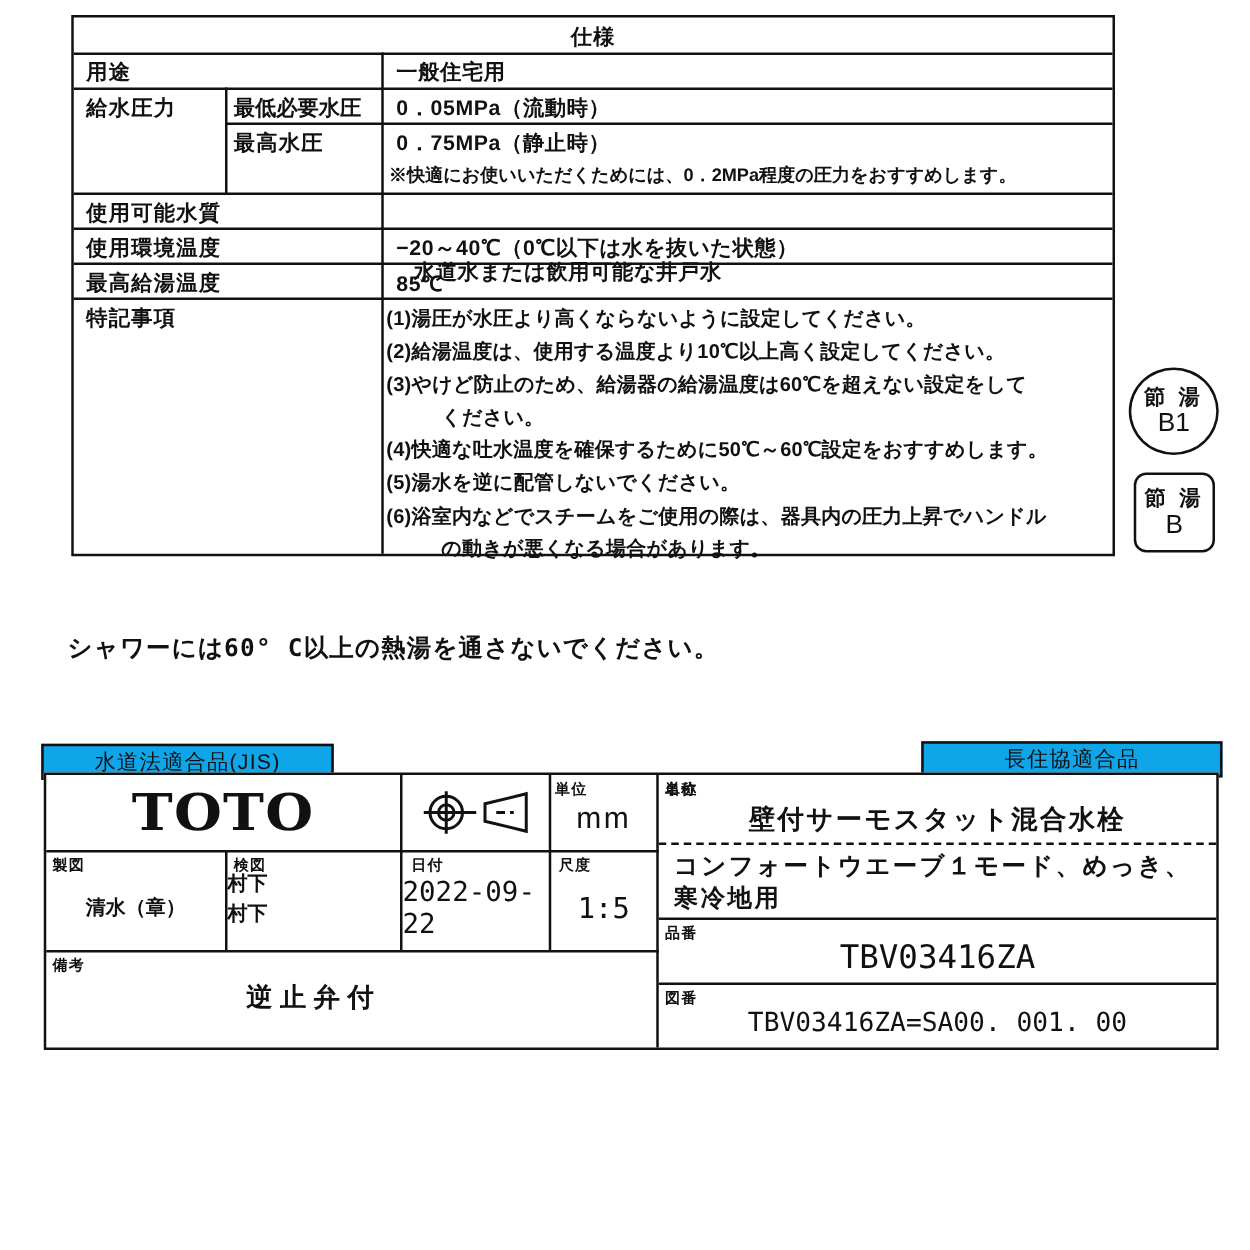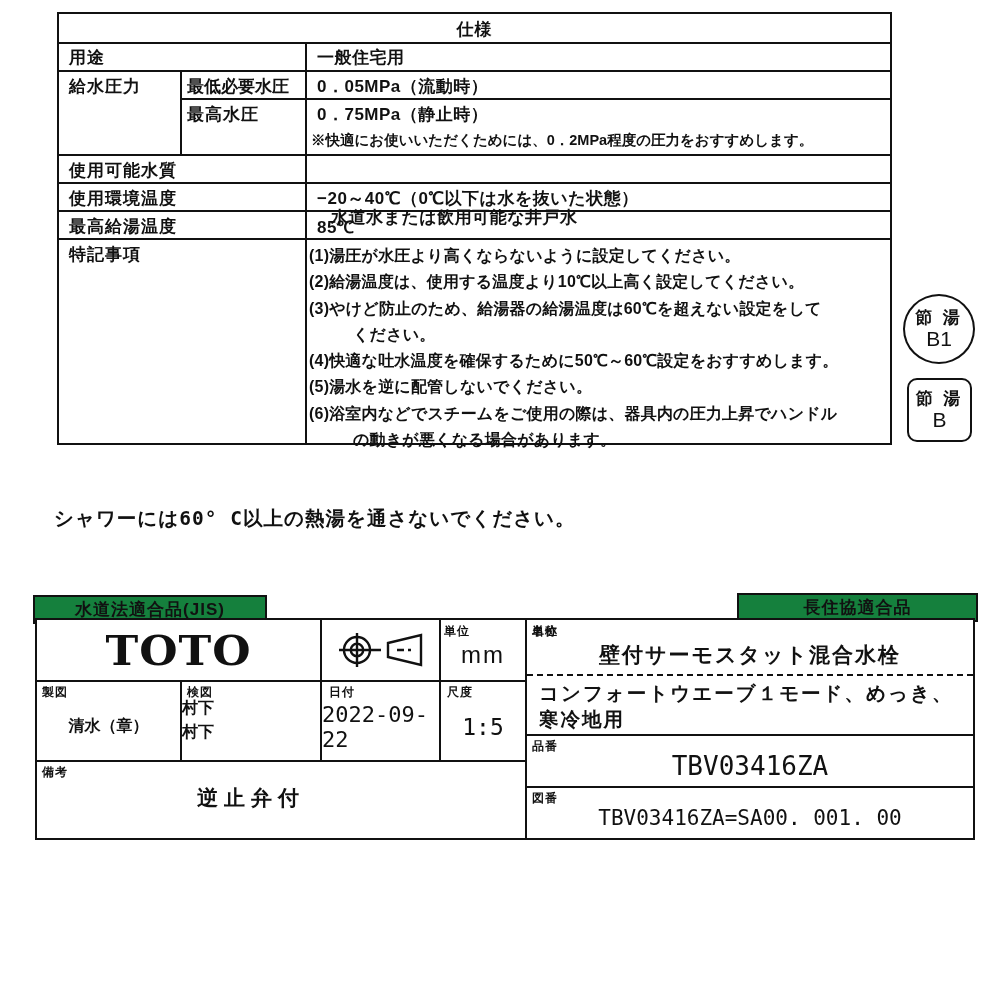--- a/index.html
+++ b/index.html
@@ -25,21 +25,21 @@
          align-items:center;justify-content:center;text-align:left;}
   .badge .t1{font-size:17px;font-weight:600;line-height:19px;letter-spacing:3px;}
   .badge .t2{font-size:21px;font-weight:500;line-height:23px;font-family:"Liberation Sans",sans-serif;}
 
   
   #warning{left:54px;top:505px;font-size:19.5px;font-weight:600;letter-spacing:1px;
            font-family:"DejaVu Sans Mono","Liberation Sans",monospace;}
 
   
   .certbox{position:absolute;border:2px solid #111;display:flex;align-items:center;justify-content:center;
-           font-size:17px;font-weight:700;letter-spacing:1px;background:#15803d;}
+           font-size:17px;font-weight:400;letter-spacing:1px;background:#0ea5e9;}
   #tblock{left:35px;top:618px;width:936px;height:218px;border:2px solid #111;background:#fff;}
   .mini{position:absolute;font-size:12px;font-weight:700;letter-spacing:1px;}
   .center{display:flex;align-items:center;justify-content:center;text-align:left;}
   #toto-logo{font-family:"DejaVu Serif","Liberation Serif",serif;font-weight:700;font-size:44px;
              letter-spacing:1px;transform:scaleY(0.92);}
   .dash{position:absolute;border-top:2px dashed #111;}
 </style>
 </head>
 <body>
 

